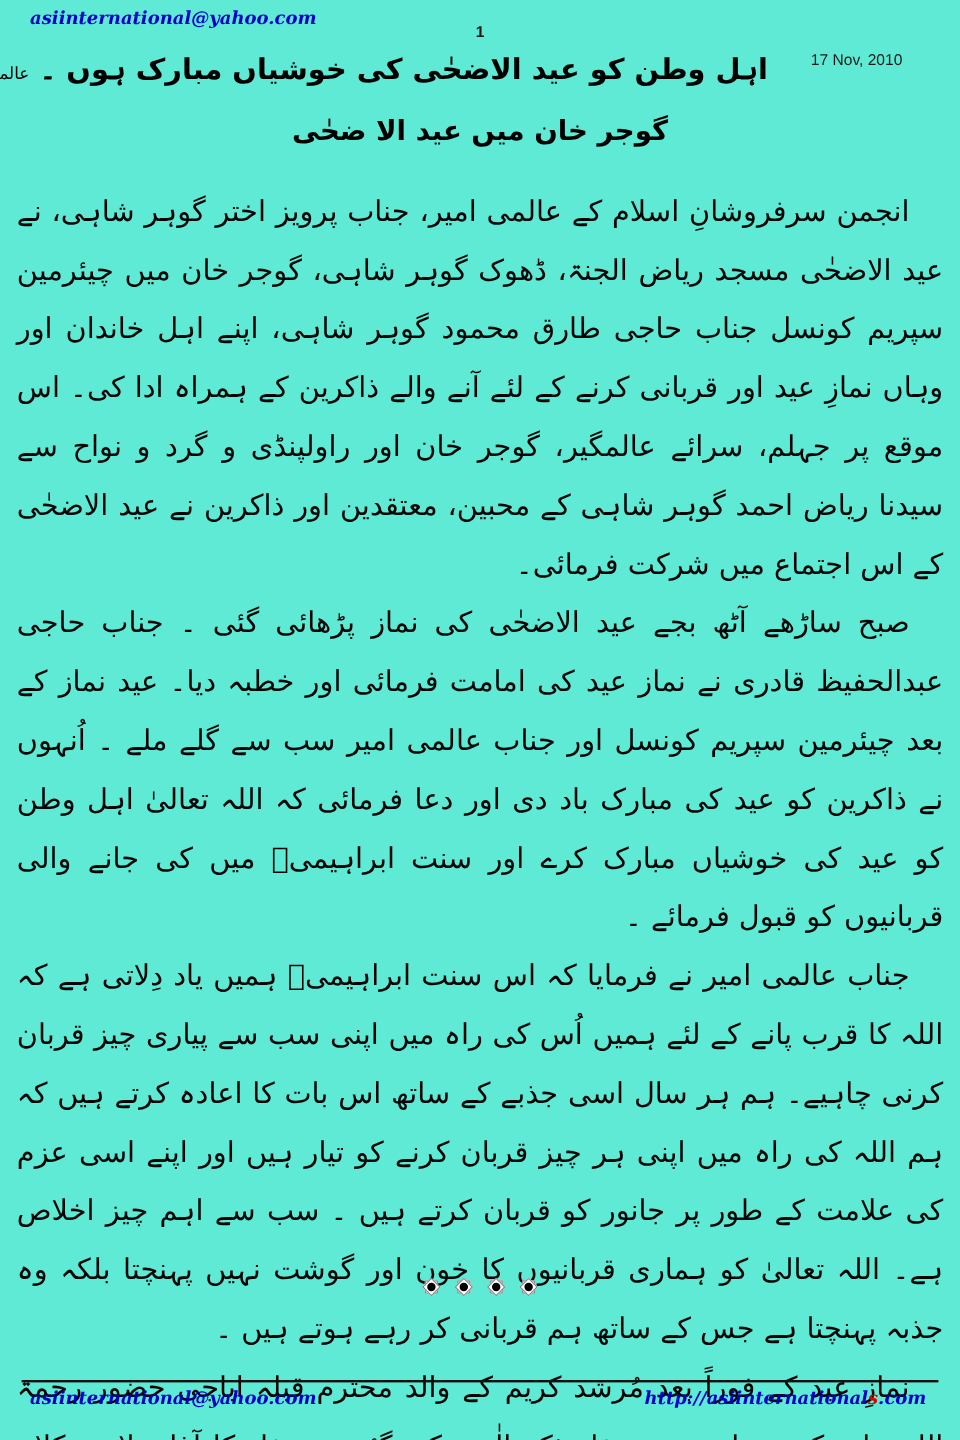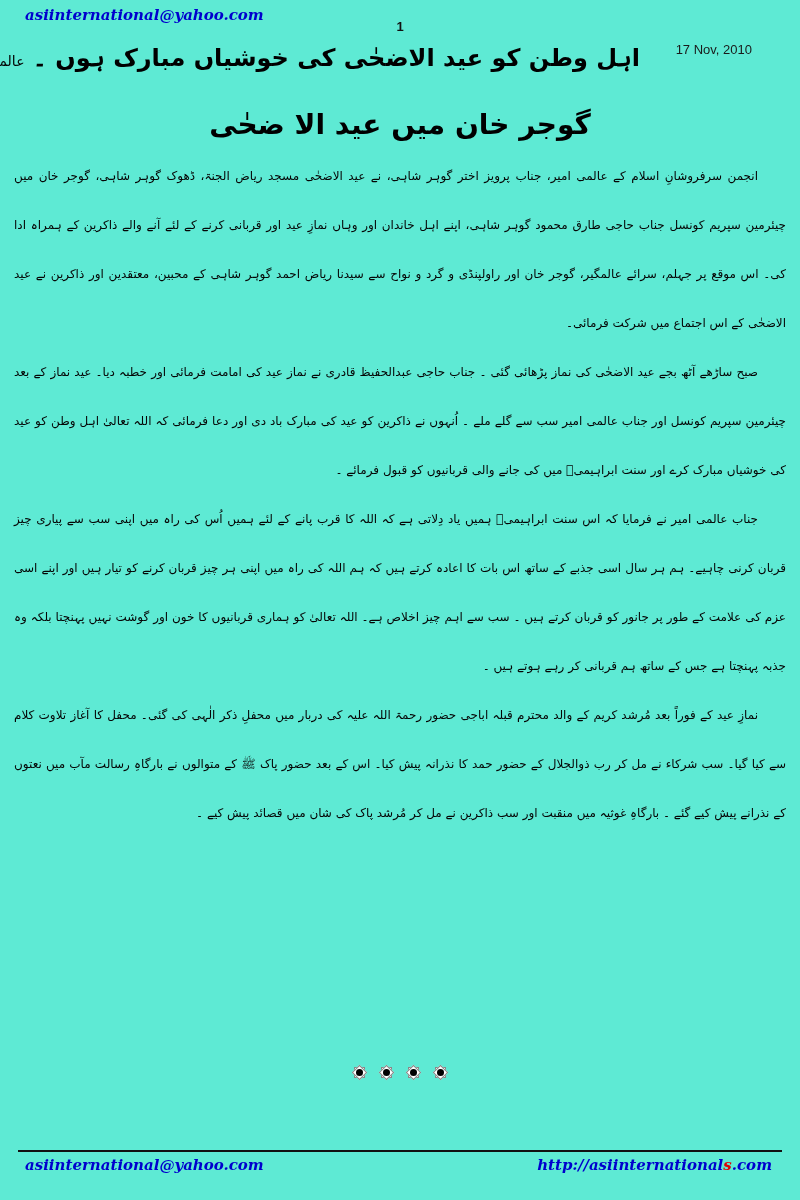--- a/index.html
+++ b/index.html
@@ -27,31 +27,31 @@
     font-family:"Liberation Sans",sans-serif;font-size:13px;color:#1a1a1a;
   }
   
   .headline{
     position:absolute;top:44px;left:10px;width:630px;
     direction:rtl;text-align:center;white-space:nowrap;
     font-size:24px;font-weight:bold;color:#000;
   }
   .headline .byline{font-size:14px;font-weight:normal;}
   .subtitle{
-    position:absolute;top:92px;left:0;right:0;margin:16px;
+    position:absolute;top:92px;left:0;right:0;margin:5px;
     direction:rtl;text-align:center;
-    font-size:28px;font-weight:bold;color:#000;
+    font-size:23px;font-weight:bold;color:#000;
   }
   
   .article{
     position:absolute;top:152px;left:14px;right:14px;
     direction:rtl;
   }
   .article .para{
-    margin:0;font-size:12px;line-height:49px;
+    margin:0;font-size:24px;line-height:49px;
     text-align:justify;text-indent:28px;color:#050505;
   }
   
   .stars{position:absolute;top:1062px;left:0;right:0;text-align:center;}
   .star{position:relative;display:inline-block;width:15px;height:15px;margin:0 6px;vertical-align:middle;}
   .star::before,.star::after{content:"";position:absolute;left:2px;top:2px;right:2px;bottom:2px;border:1px solid #888;background:#fff;}
   .star::after{transform:rotate(45deg);}
   .star i{position:absolute;left:4px;top:4px;right:4px;bottom:4px;background:#000;border-radius:50%;z-index:2;}
   
   .org{

